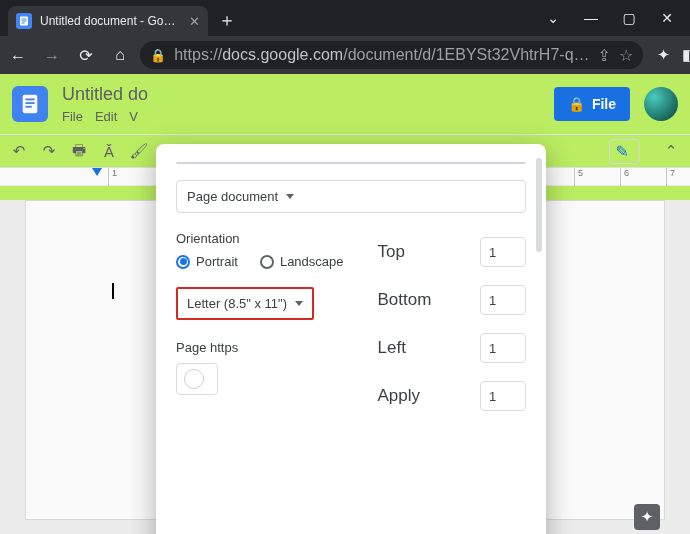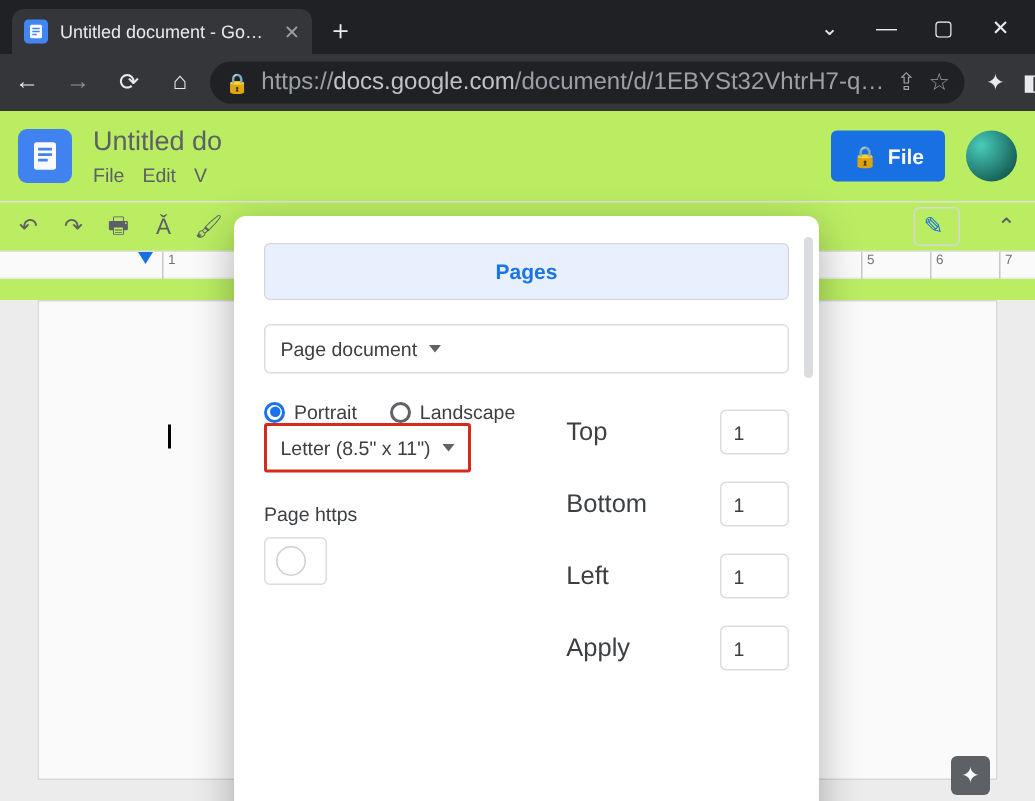--- a/index.html
+++ b/index.html
@@ -52,21 +52,21 @@
   
   .dialog{position:absolute;left:156px;top:70px;width:390px;height:456px;background:#fff;border-radius:8px;box-shadow:0 8px 28px rgba(0,0,0,0.3);padding:18px 20px 16px 20px;display:flex;flex-direction:column}
   .dialog .scrollbar{position:absolute;right:4px;top:14px;width:6px;height:94px;background:#dadce0;border-radius:3px}
   .tabs{display:flex;border:1px solid #d2d6db;border-radius:4px;overflow:hidden;margin-bottom:16px}
   .tabs .seg{flex:1;text-align:center;padding:10px 0;font-size:14px;color:#5f6368}
   .tabs .seg.active{background:#e8f0fe;color:#1a73e8;font-weight:600}
   .label{font-size:13px;color:#3c4043;margin-bottom:8px}
   .muted{color:#9aa0a6;font-weight:400}
   .select{display:inline-flex;align-items:center;gap:8px;border:1px solid #dadce0;border-radius:4px;padding:8px 10px;font-size:13px;color:#3c4043}
   .select .arrow-down-bk{width:0;height:0;border-left:4px solid transparent;border-right:4px solid transparent;border-top:5px solid #5f6368}
-  .orientation-row{display:flex;gap:22px;align-items:center;}
+  .orientation-row{display:flex;gap:22px;align-items:center;margin-bottom:18px}
   .radio{display:flex;align-items:center;gap:6px;font-size:13px;color:#3c4043}
   .radio .r{width:14px;height:14px;border:2px solid #5f6368;border-radius:50%;display:flex;align-items:center;justify-content:center}
   .radio.checked .r{border-color:#1a73e8}
   .radio.checked .r::after{content:"";width:7px;height:7px;background:#1a73e8;border-radius:50%}
   .columns{display:flex;gap:34px}
   .colL{flex:1.05}
   .colR{flex:1}
   .margin-row{display:flex;align-items:center;justify-content:space-between;margin-bottom:18px}
   .margin-row .ml{font-size:17px;color:#3c4043}
   .margin-row input{width:46px;height:30px;border:1px solid #dadce0;border-radius:4px;text-align:left;padding:0 8px;font-size:13px;color:#3c4043}
@@ -179,30 +179,30 @@
     </div>
     <div class="explore">✦</div>
   </div>
 
   <div class="scrim"></div>
 
   <div class="dialog">
     <div class="scrollbar"></div>
 
     <div class="tabs">
-      <div class="seg active">Pages</div>
     </div>
 
     <div class="select" style="margin-bottom:18px">
       <span>Page document</span>
       <span class="arrow-down-bk"></span>
     </div>
 
     <div class="columns">
       <div class="colL">
+        <div class="label">Orientation</div>
         <div class="orientation-row">
           <label class="radio checked">
             <span class="r"></span>
             <span>Portrait</span>
           </label>
           <label class="radio">
             <span class="r"></span>
             <span>Landscape</span>
           </label>
         </div>

